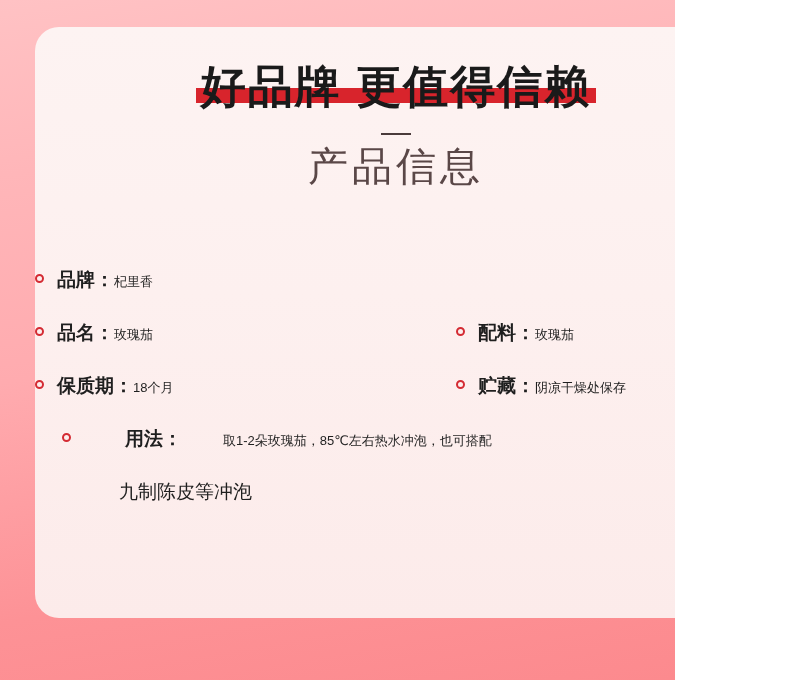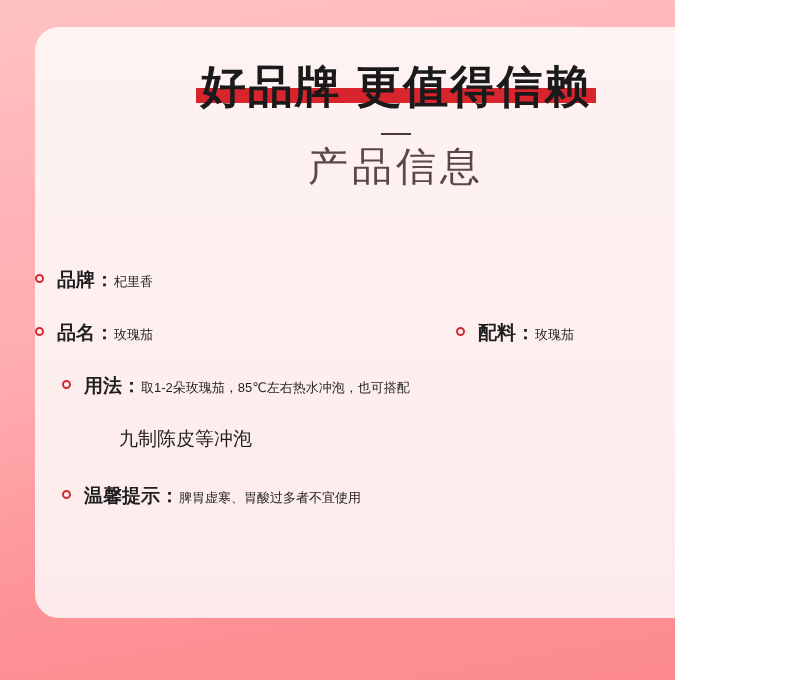--- a/index.html
+++ b/index.html
@@ -101,21 +101,21 @@
     margin-bottom: 0;
   }
 
   .cell {
     display: flex;
     align-items: baseline;
     box-sizing: border-box;
   }
   .cell.left  { width: 404px; }
   .cell.right { width: 318px; padding-left: 17px; }
-  .cell.full  { width: 722px; padding-left: 27px; }
+  .cell.full  { width: 722px; padding-left: 27px; gap: 41px; }
 
   .bullet {
     flex: 0 0 auto;
     width: 9px;
     height: 9px;
     border: 2px solid #d42b33;
     border-radius: 50%;
     box-sizing: border-box;
     margin-right: 13px;
     position: relative;
@@ -176,33 +176,38 @@
           <span class="label">品名：</span>
           <span class="value">玫瑰茄</span>
         </div>
         <div class="cell right">
           <span class="bullet"></span>
           <span class="label">配料：</span>
           <span class="value">玫瑰茄</span>
         </div>
       </div>
 
+      <div class="row pair-row">
+        <div class="cell left">
+          <span class="bullet"></span>
+          <span class="label">保质期：</span>
+          <span class="value">18个月</span>
+        </div>
+        <div class="cell right">
+          <span class="bullet"></span>
+          <span class="label">贮藏：</span>
+          <span class="value">阴凉干燥处保存</span>
+        </div>
+      </div>
 
       <div class="row usage-row">
         <div class="cell full">
           <span class="bullet"></span>
           <span class="label">用法：</span>
           <span class="value">取1-2朵玫瑰茄，85℃左右热水冲泡，也可搭配</span>
         </div>
       </div>
       <div class="usage-cont">九制陈皮等冲泡</div>
 
-      <div class="row tip-row">
-        <div class="cell full">
-          <span class="bullet"></span>
-          <span class="label">温馨提示：</span>
-          <span class="value">脾胃虚寒、胃酸过多者不宜使用</span>
-        </div>
-      </div>
 
     </div>
   </div>
 </div>
 
 </body></html>

